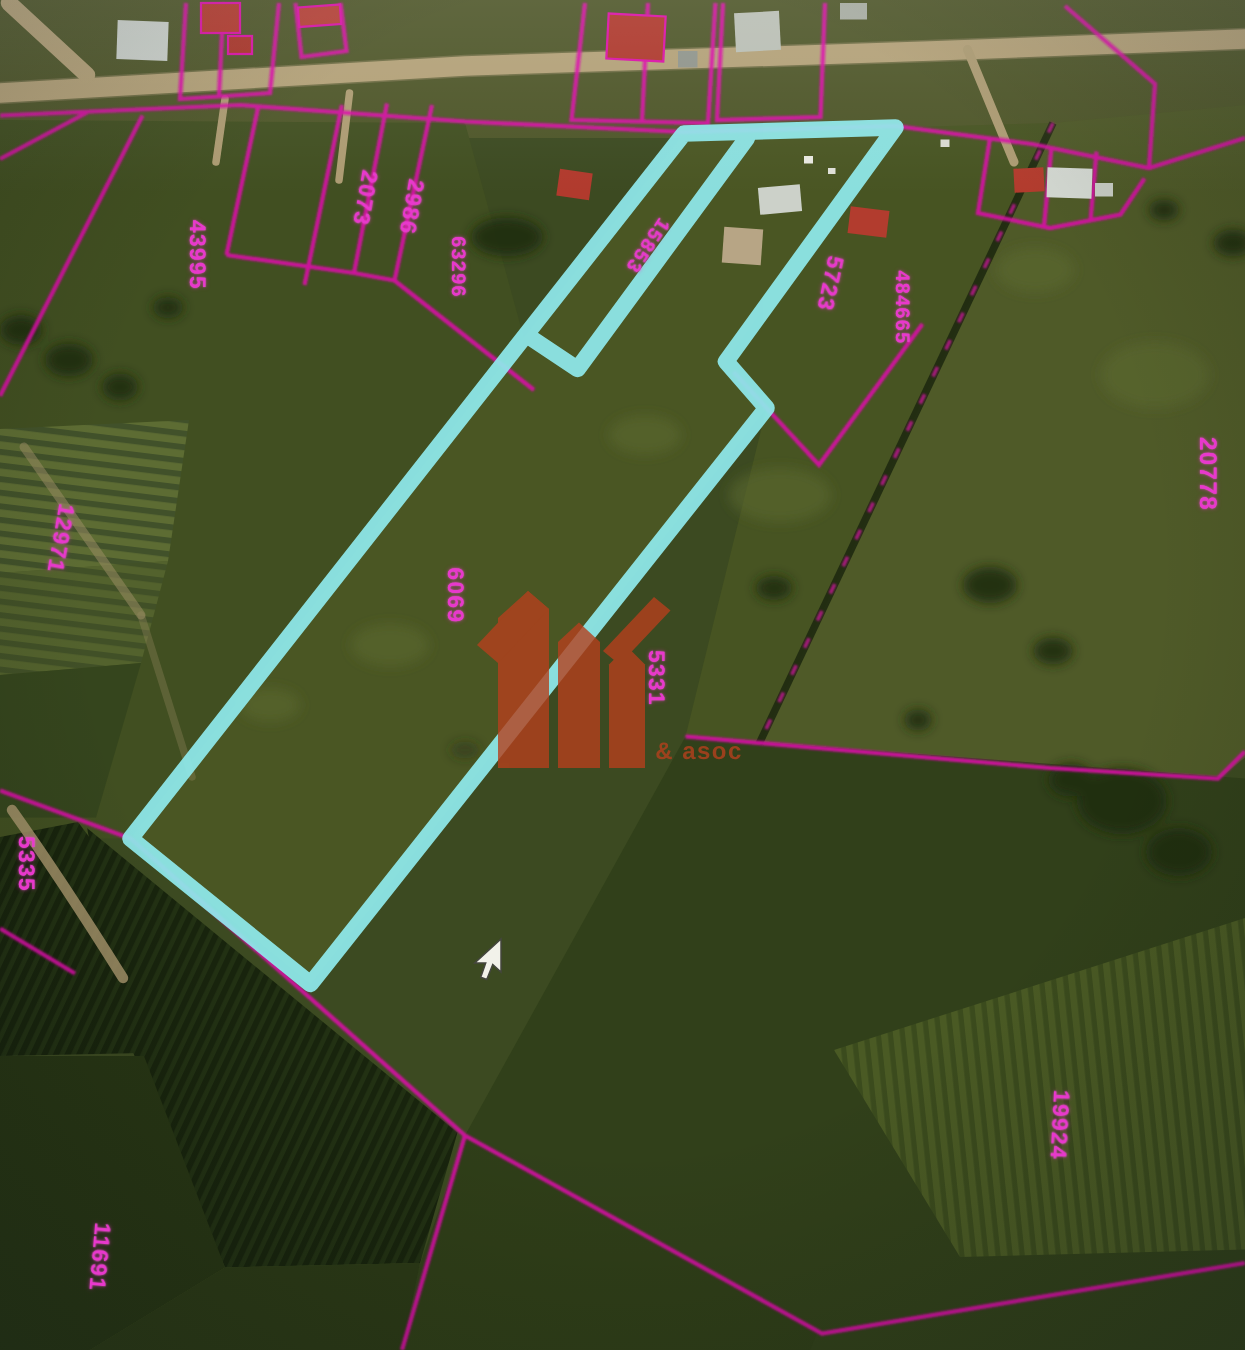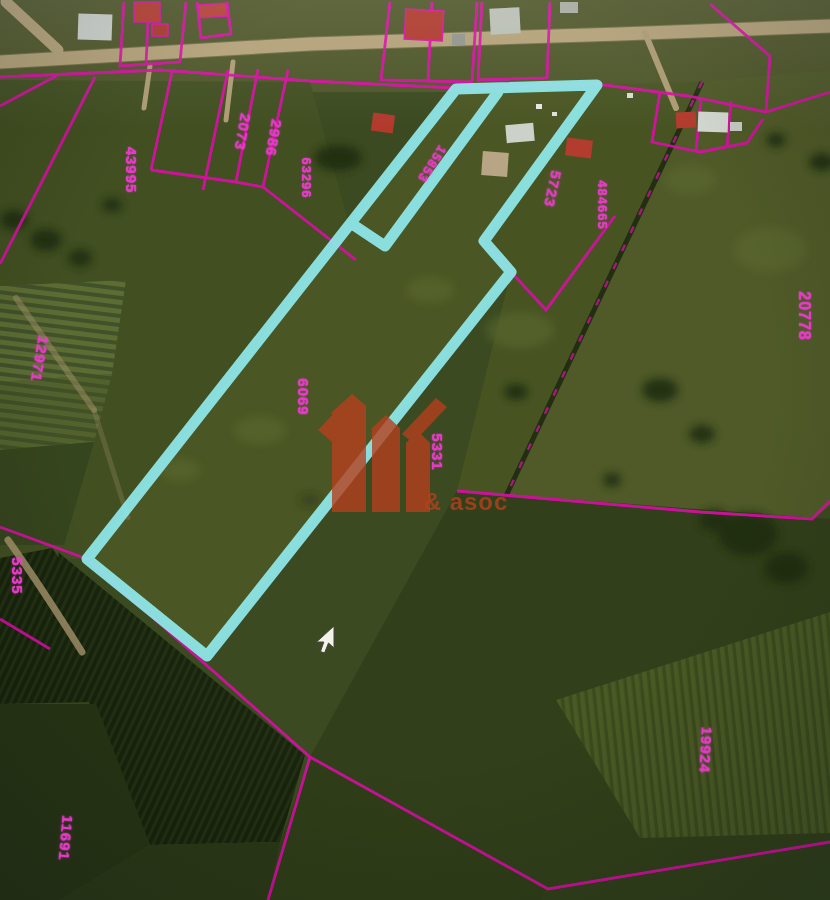--- a/index.html
+++ b/index.html
@@ -28,21 +28,21 @@
     position:absolute;
     color:#b5401d;
     opacity:.8;
     font-weight:bold;
     transform:translate(-50%,-50%);
     z-index:4;
     letter-spacing:1px;
     white-space:nowrap;
   }
   .wm-brand{font-size:34px;}
-  .wm-suffix{font-size:24px;}
+  .wm-suffix{font-size:16px;}
 </style>
 </head>
 <body>
 
 <div class="map-stage">
 
   <svg width="830" height="900" viewBox="0 0 830 900">
     <defs>
       <pattern id="rowsH" width="9" height="9" patternUnits="userSpaceOnUse" patternTransform="rotate(7)">
         <rect width="9" height="9" fill="#5d6c33"></rect>

